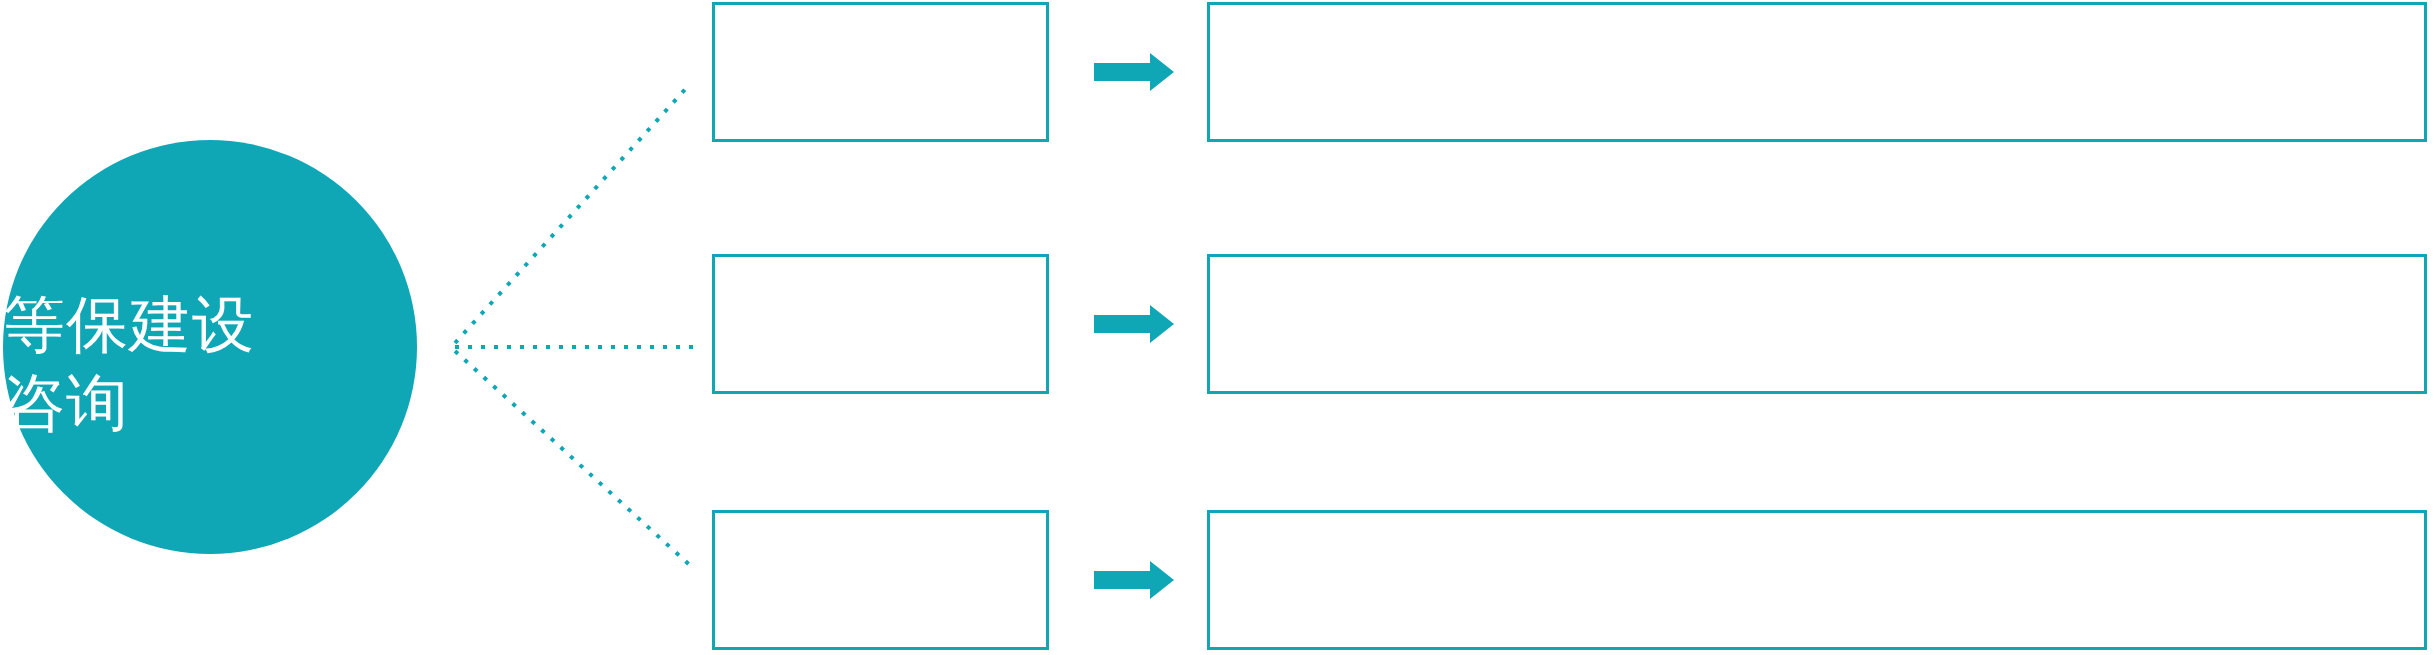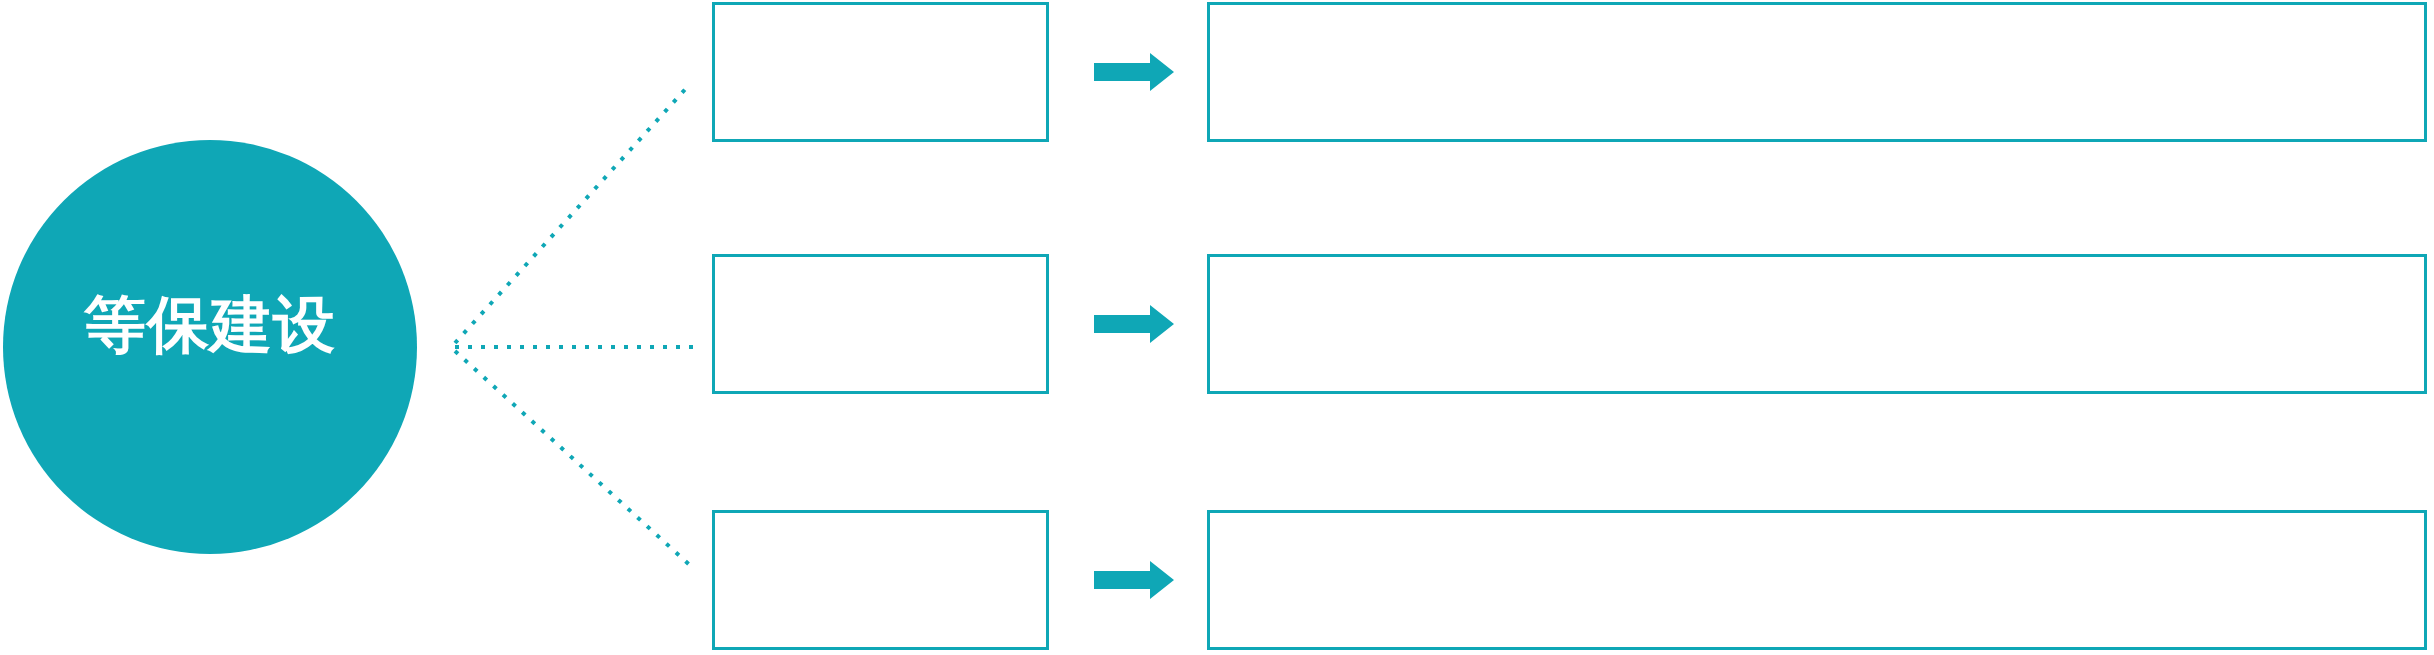--- a/index.html
+++ b/index.html
@@ -37,25 +37,24 @@
     position: absolute;
     left: 3px; top: 140px;
     width: 414px; height: 414px;
     border-radius: 50%;
     background: var(--accent);
   }
   .hub-label {
     position: absolute;
     left: 0; top: 146px;
     width: 100%;
-    text-align: center;
     color: var(--hub-text);
     font-size: 62px;
     line-height: 78px;
-    font-weight: 700;
+    font-weight: 400;
     letter-spacing: 1px;
   }
   .hub-label span { display: block; }
   
   .step-box {
     position: absolute;
     left: 712px;
     width: 337px; height: 140px;
     border: 3px solid var(--accent);
     background: var(--background);
@@ -100,20 +99,21 @@
 
   <svg class="connectors" viewBox="0 0 2434 655" xmlns="http://www.w3.org/2000/svg">
     <line x1="455" y1="343" x2="690" y2="84"></line>
     <line x1="455" y1="347" x2="702" y2="347"></line>
     <line x1="455" y1="351" x2="693" y2="568"></line>
   </svg>
 
   <div class="hub">
     <div class="hub-label">
       <span>等保建设</span>
+      <span>咨询</span>
     </div>
   </div>
 
   <div class="step-box row-1">
     <span></span>
   </div>
   <svg class="arrow arrow-1" viewBox="0 0 80 38" xmlns="http://www.w3.org/2000/svg">
     <polygon points="0,10 56,10 56,0 80,19 56,38 56,28 0,28"></polygon>
   </svg>
   <div class="detail-box row-1">

